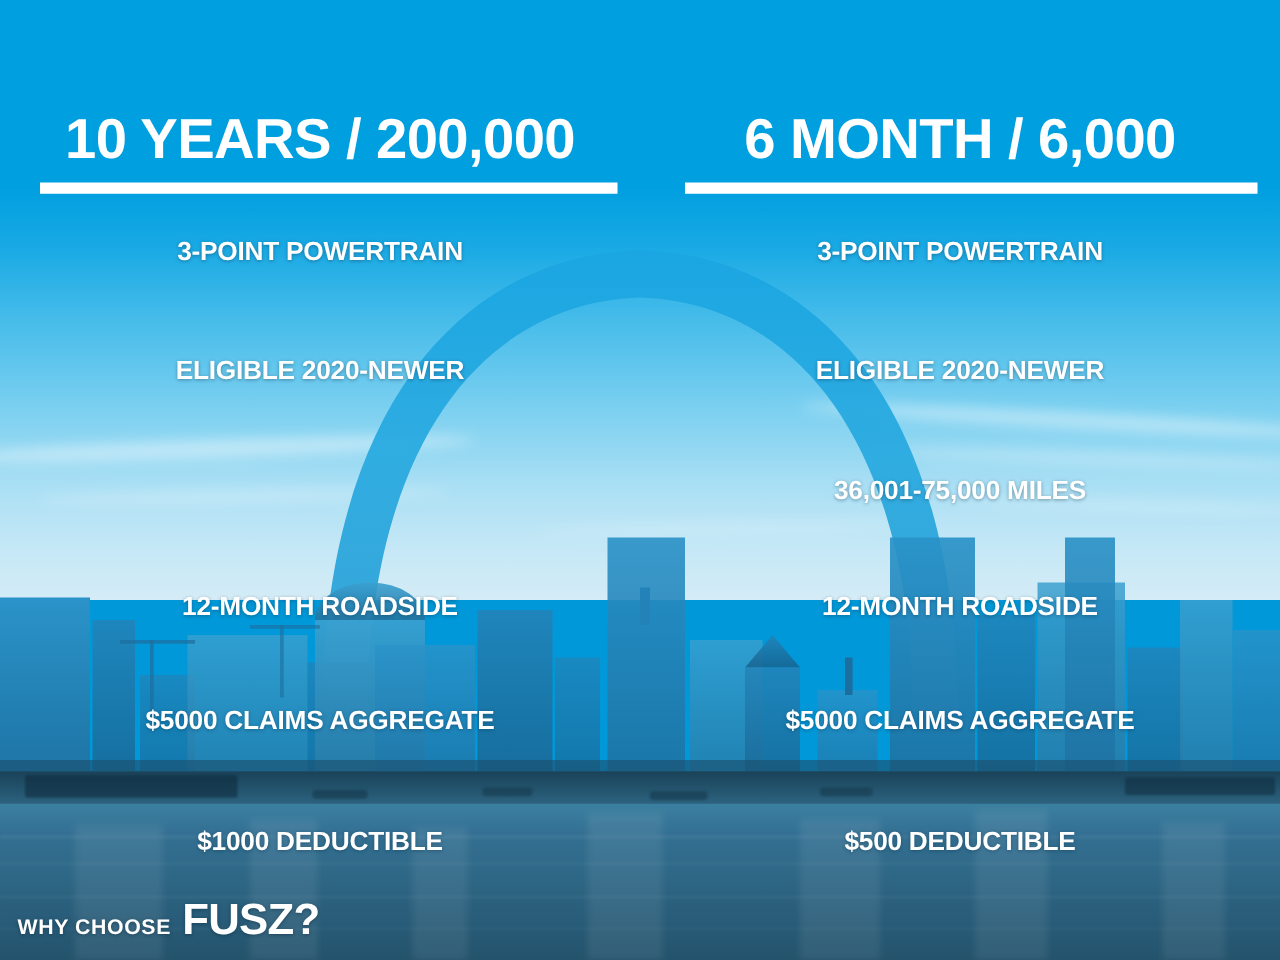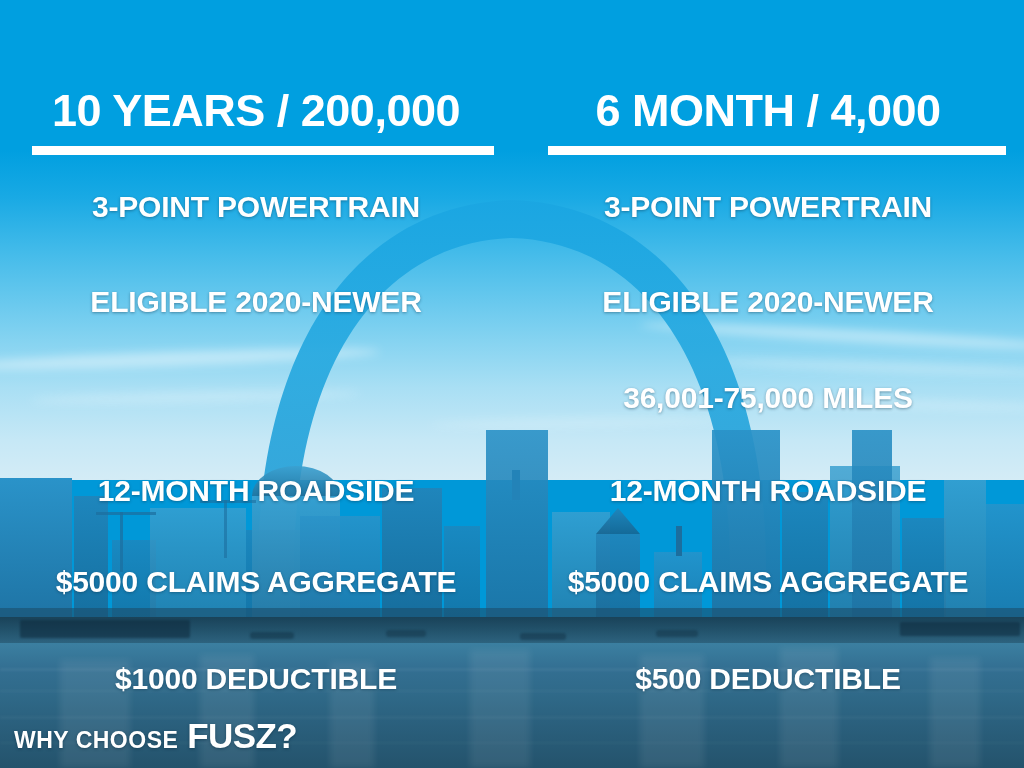--- a/index.html
+++ b/index.html
@@ -82,34 +82,34 @@
     position:absolute; top:146px; height:9px; background:#ffffff;
   }
   .rule-left  { left:32px;  width:462px; }
   .rule-right { left:548px; width:458px; }
 
   .row-item {
     position:absolute; left:0; width:512px;
     text-align:center;
     color:#ffffff;
     font-weight:bold;
-    font-size:30px;
+    font-size:21px;
     letter-spacing:-0.2px;
     white-space:nowrap;
     text-shadow:0 1px 3px rgba(10,50,75,.45);
   }
 
   
   .logo {
     position:absolute; left:14px; bottom:12px;
     display:flex; align-items:baseline; gap:9px;
     color:#ffffff;
   }
   .logo-why {
-    font-size:23px; font-weight:bold; letter-spacing:0.5px;
+    font-size:17px; font-weight:bold; letter-spacing:0.5px;
     text-shadow:0 1px 3px rgba(10,40,60,.5);
   }
   .logo-fusz {
     font-size:35px; font-weight:bold; letter-spacing:-0.6px;
     text-shadow:0 1px 3px rgba(10,40,60,.5);
   }
 </style>
 </head>
 <body>
 
@@ -220,21 +220,21 @@
       <div class="col col-left">
         <div class="heading">10 YEARS / 200,000</div>
         <div class="row-item" style="top:190px">3-POINT POWERTRAIN</div>
         <div class="row-item" style="top:285px">ELIGIBLE 2020-NEWER</div>
         <div class="row-item" style="top:474px">12-MONTH ROADSIDE</div>
         <div class="row-item" style="top:565px">$5000 CLAIMS AGGREGATE</div>
         <div class="row-item" style="top:662px">$1000 DEDUCTIBLE</div>
       </div>
 
       <div class="col col-right">
-        <div class="heading">6 MONTH / 4,000</div>
+        <div class="heading">6 MONTH / 6,000</div>
         <div class="row-item" style="top:190px">3-POINT POWERTRAIN</div>
         <div class="row-item" style="top:285px">ELIGIBLE 2020-NEWER</div>
         <div class="row-item" style="top:381px">36,001-75,000 MILES</div>
         <div class="row-item" style="top:474px">12-MONTH ROADSIDE</div>
         <div class="row-item" style="top:565px">$5000 CLAIMS AGGREGATE</div>
         <div class="row-item" style="top:662px">$500 DEDUCTIBLE</div>
       </div>
 
       <div class="rule rule-left"></div>
       <div class="rule rule-right"></div>

